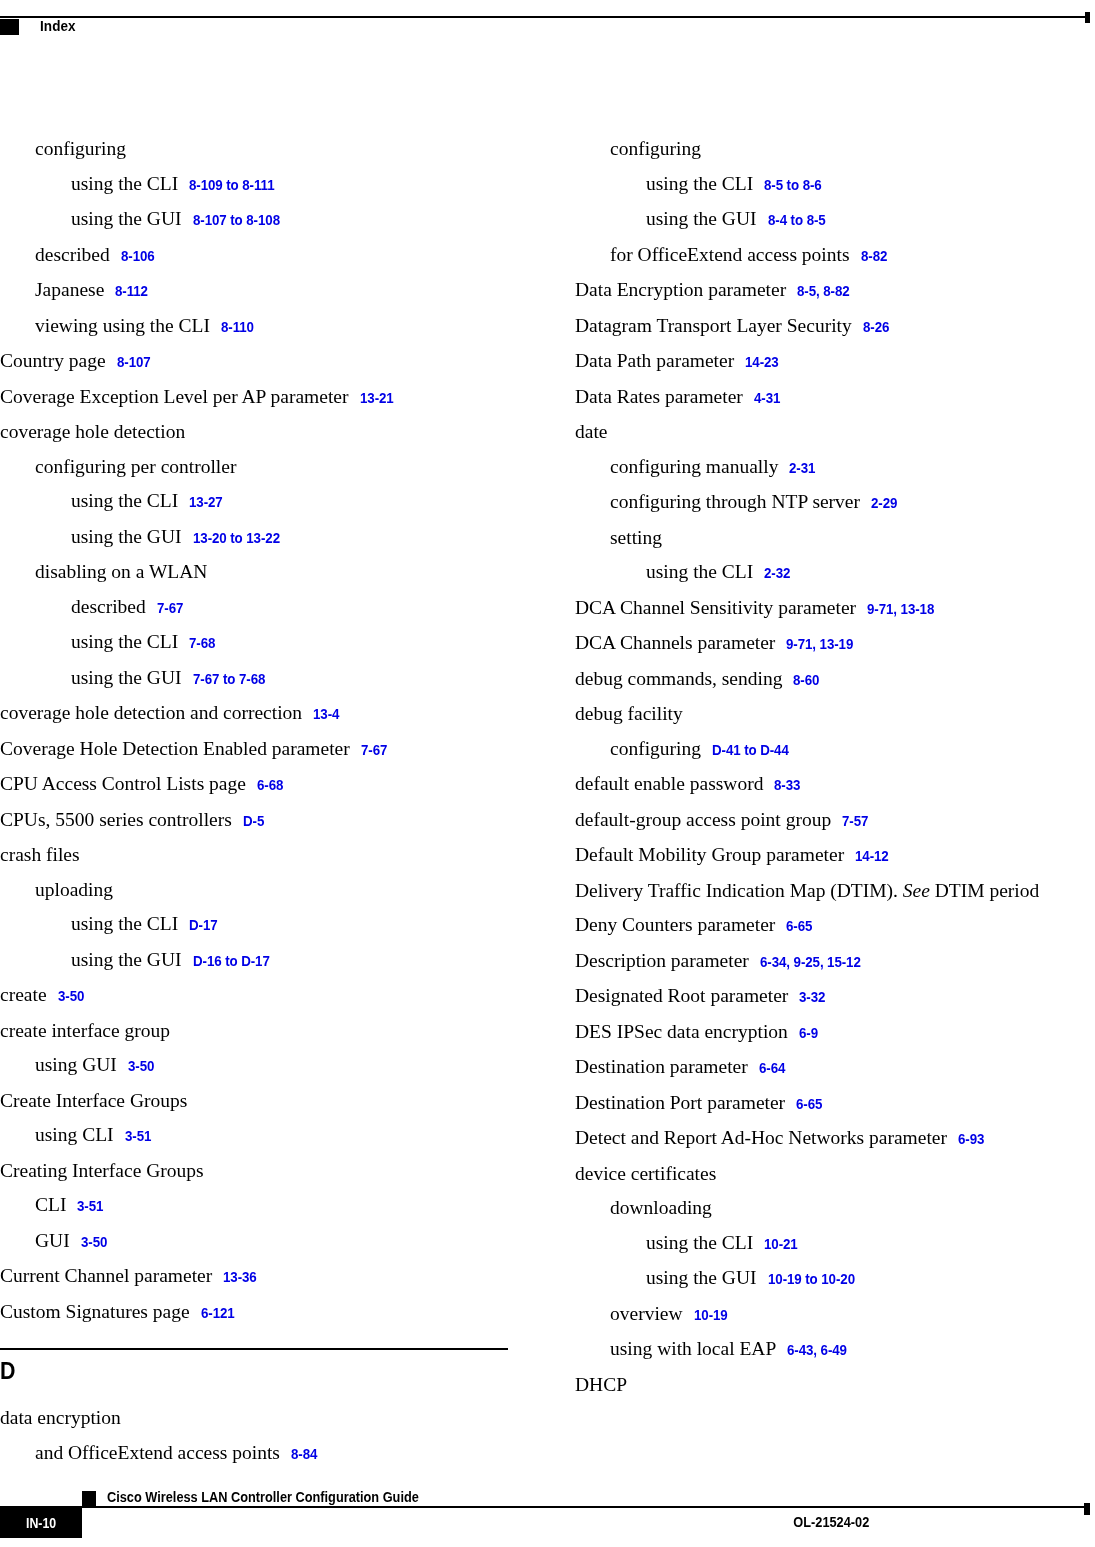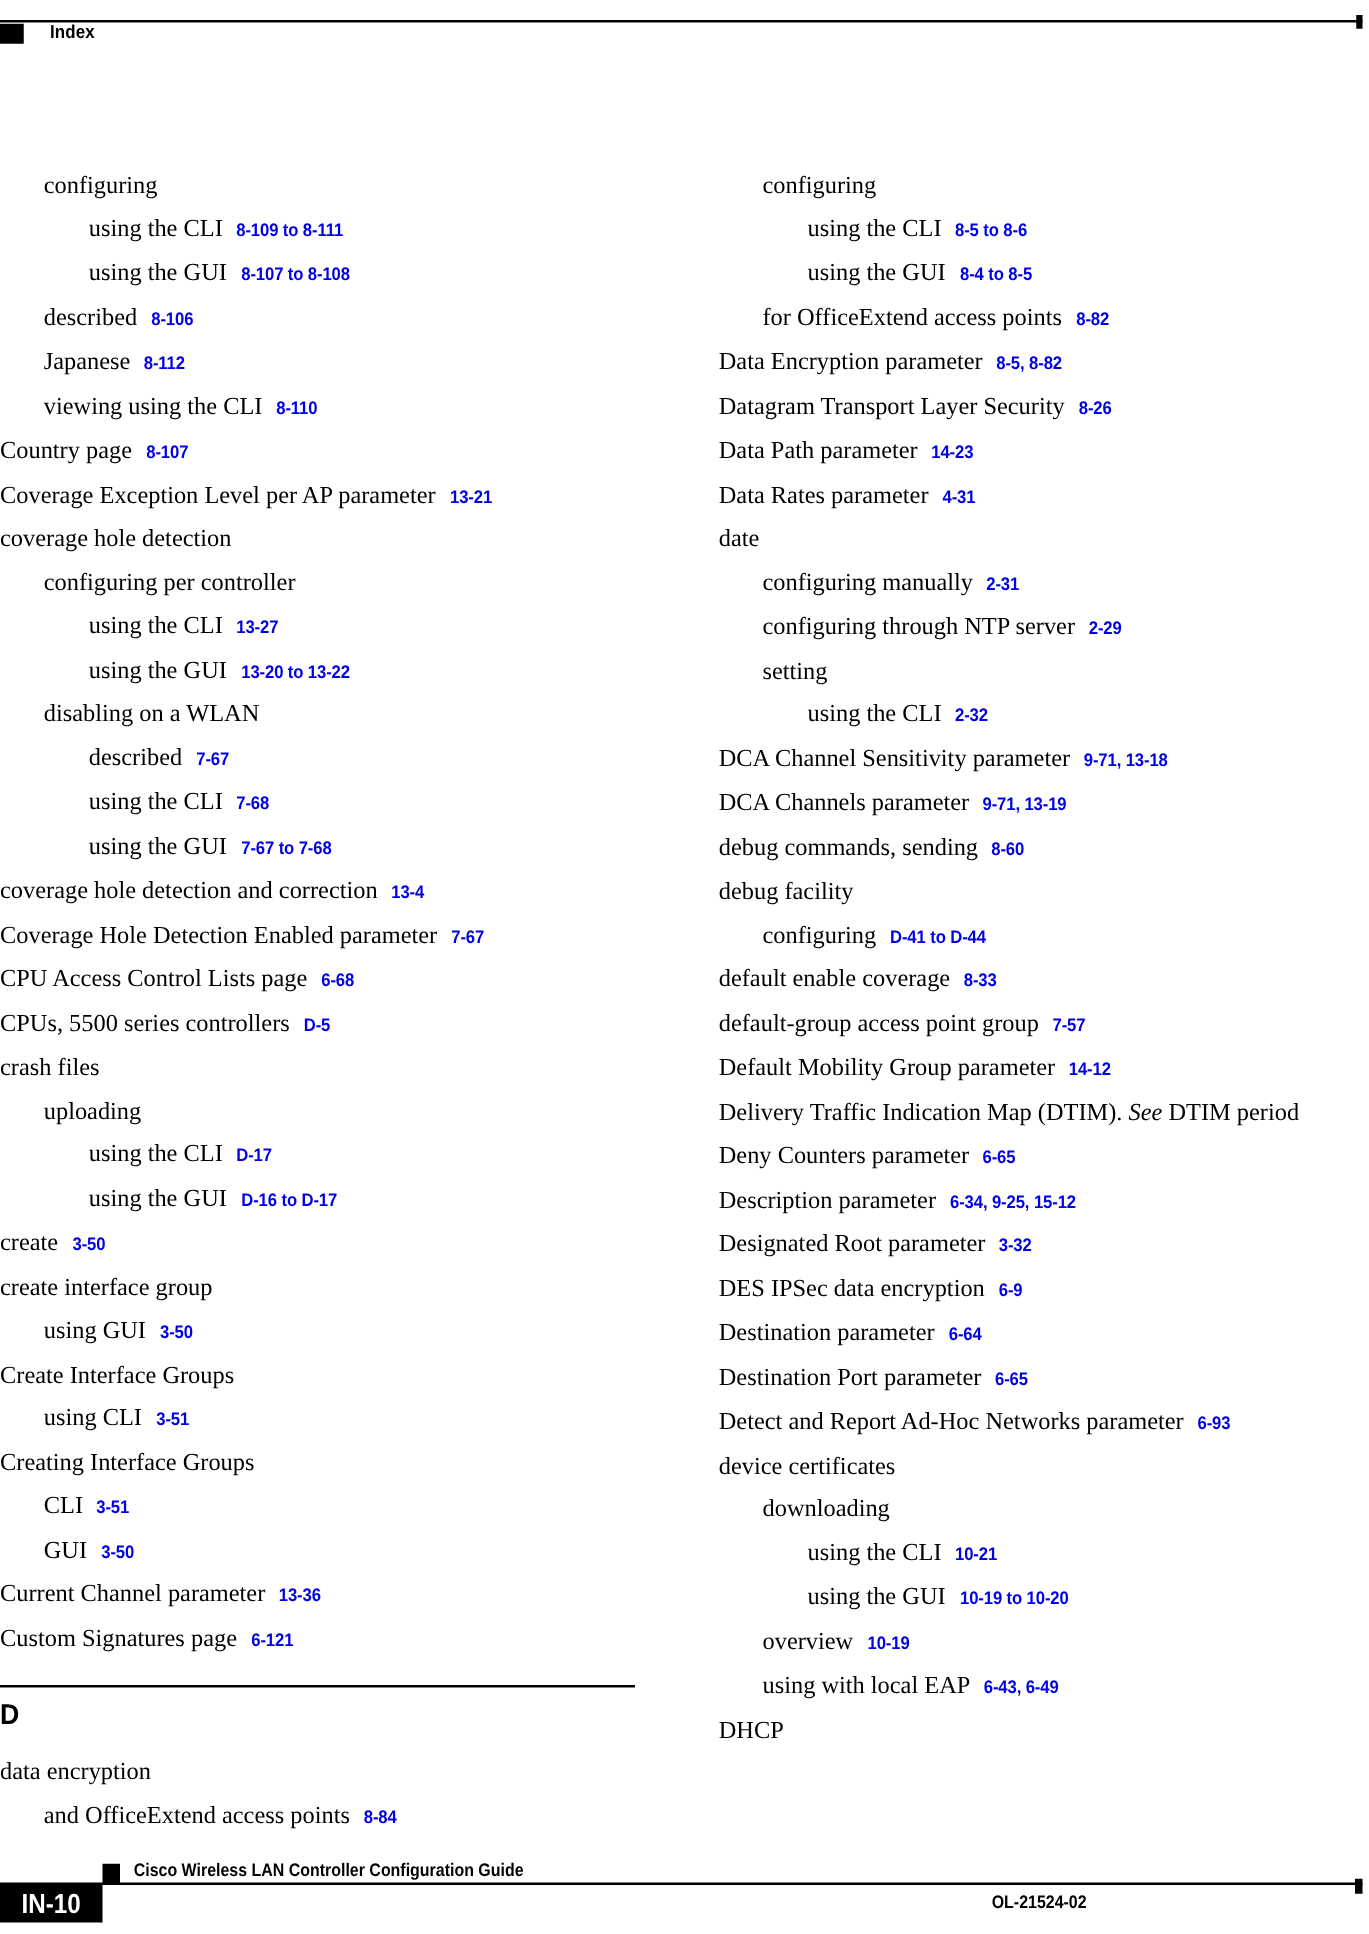--- a/index.html
+++ b/index.html
@@ -166,21 +166,21 @@
   #footer-page-badge {
     position: absolute;
     left: 0px;
     top: 41px;
     width: 82px;
     height: 30px;
     background: #000000;
     color: #ffffff;
     font-family: "Liberation Sans Narrow", "Liberation Sans", sans-serif;
     font-weight: bold;
-    font-size: 22px;
+    font-size: 14px;
     display: flex;
     align-items: center;
     justify-content: center;
   }
   #footer-page-badge span {
     transform: scaleX(0.88);
     display: inline-block;
   }
   #footer-doc-id {
     position: absolute;
@@ -265,21 +265,21 @@
       <div class="entry lvl0"><span class="term">date</span></div>
       <div class="entry lvl1"><span class="term">configuring manually</span><span class="pages">2-31</span></div>
       <div class="entry lvl1"><span class="term">configuring through NTP server</span><span class="pages">2-29</span></div>
       <div class="entry lvl1"><span class="term">setting</span></div>
       <div class="entry lvl2"><span class="term">using the CLI</span><span class="pages">2-32</span></div>
       <div class="entry lvl0"><span class="term">DCA Channel Sensitivity parameter</span><span class="pages">9-71, 13-18</span></div>
       <div class="entry lvl0"><span class="term">DCA Channels parameter</span><span class="pages">9-71, 13-19</span></div>
       <div class="entry lvl0"><span class="term">debug commands, sending</span><span class="pages">8-60</span></div>
       <div class="entry lvl0"><span class="term">debug facility</span></div>
       <div class="entry lvl1"><span class="term">configuring</span><span class="pages">D-41 to D-44</span></div>
-      <div class="entry lvl0"><span class="term">default enable coverage</span><span class="pages">8-33</span></div>
+      <div class="entry lvl0"><span class="term">default enable password</span><span class="pages">8-33</span></div>
       <div class="entry lvl0"><span class="term">default-group access point group</span><span class="pages">7-57</span></div>
       <div class="entry lvl0"><span class="term">Default Mobility Group parameter</span><span class="pages">14-12</span></div>
       <div class="entry lvl0"><span class="term">Delivery Traffic Indication Map (DTIM). <em>See</em> DTIM period</span></div>
       <div class="entry lvl0"><span class="term">Deny Counters parameter</span><span class="pages">6-65</span></div>
       <div class="entry lvl0"><span class="term">Description parameter</span><span class="pages">6-34, 9-25, 15-12</span></div>
       <div class="entry lvl0"><span class="term">Designated Root parameter</span><span class="pages">3-32</span></div>
       <div class="entry lvl0"><span class="term">DES IPSec data encryption</span><span class="pages">6-9</span></div>
       <div class="entry lvl0"><span class="term">Destination parameter</span><span class="pages">6-64</span></div>
       <div class="entry lvl0"><span class="term">Destination Port parameter</span><span class="pages">6-65</span></div>
       <div class="entry lvl0"><span class="term">Detect and Report Ad-Hoc Networks parameter</span><span class="pages">6-93</span></div>

